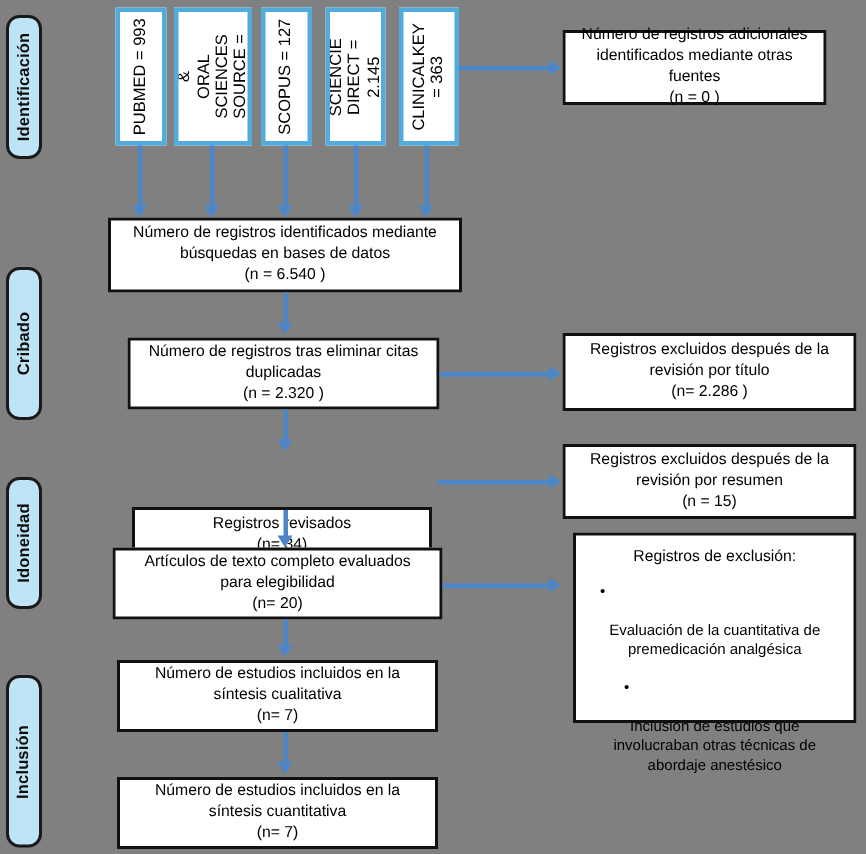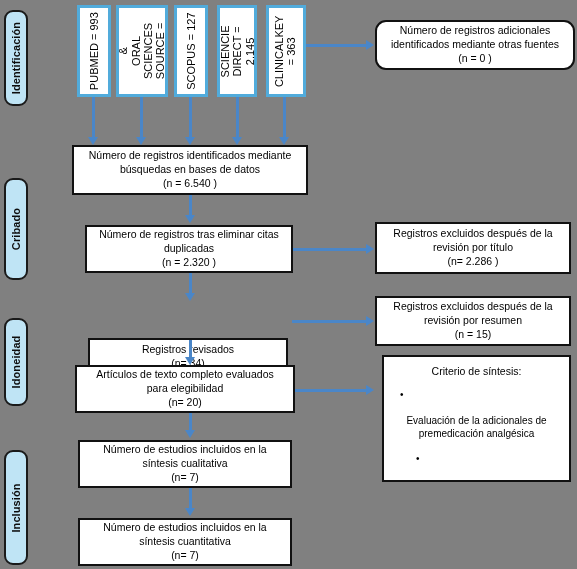--- a/index.html
+++ b/index.html
@@ -194,21 +194,21 @@
 
   <div class="v-line" style="left:236px; top:97px; height:42px;"></div>
   <div class="arrow-down" style="left:232px; top:137px;"></div>
 
   <div class="v-line" style="left:283px; top:97px; height:42px;"></div>
   <div class="arrow-down" style="left:279px; top:137px;"></div>
 
   <div class="h-line" style="left:306px; top:44px; width:63px;"></div>
   <div class="arrow-right" style="left:366px; top:40px;"></div>
 
-  <div class="proc-box" style="left:375px; top:20px; width:200px; height:50px;border-radius:11px;">
+  <div class="proc-box" style="left:375px; top:20px; width:176px; height:50px;">
     <span class="proc-text">Número de registros adicionales
 identificados mediante otras fuentes
 (n =  0 )</span>
   </div>
 
   <div class="proc-box" style="left:72px; top:145px; width:236px; height:50px;">
     <span class="proc-text">Número de registros identificados mediante
 búsquedas en bases de datos
 (n = 6.540   )</span>
   </div>
@@ -254,28 +254,31 @@
   <div class="proc-box" style="left:75px; top:365px; width:220px; height:48px;">
     <span class="proc-text">Artículos de texto completo evaluados
 para elegibilidad
 (n= 20)</span>
   </div>
 
   <div class="h-line" style="left:295px; top:389px; width:74px;"></div>
   <div class="arrow-right" style="left:366px; top:385px;"></div>
 
   <div class="crit-box" style="left:382px; top:355px; width:189px; height:127px;">
-    <div class="crit-title">Criterio de síntesis:</div>
+    <div class="crit-title">Registros de exclusión:</div>
     <div class="crit-item first">
       <span class="crit-bullet">•</span>
-      <span>Evaluación de la adicionales de
+      <span>Evaluación de la cuantitativa de
 premedicación analgésica</span>
     </div>
     <div class="crit-item second">
       <span class="crit-bullet">•</span>
+      <span>Inclusión de estudios que
+involucraban otras técnicas de
+abordaje anestésico</span>
     </div>
   </div>
 
   <div class="v-line" style="left:189px; top:413px; height:20px;"></div>
   <div class="arrow-down" style="left:185px; top:430px;"></div>
 
   <div class="proc-box" style="left:78px; top:440px; width:214px; height:48px;">
     <span class="proc-text">Número de estudios incluidos  en la
 síntesis cualitativa
 (n= 7)</span>

